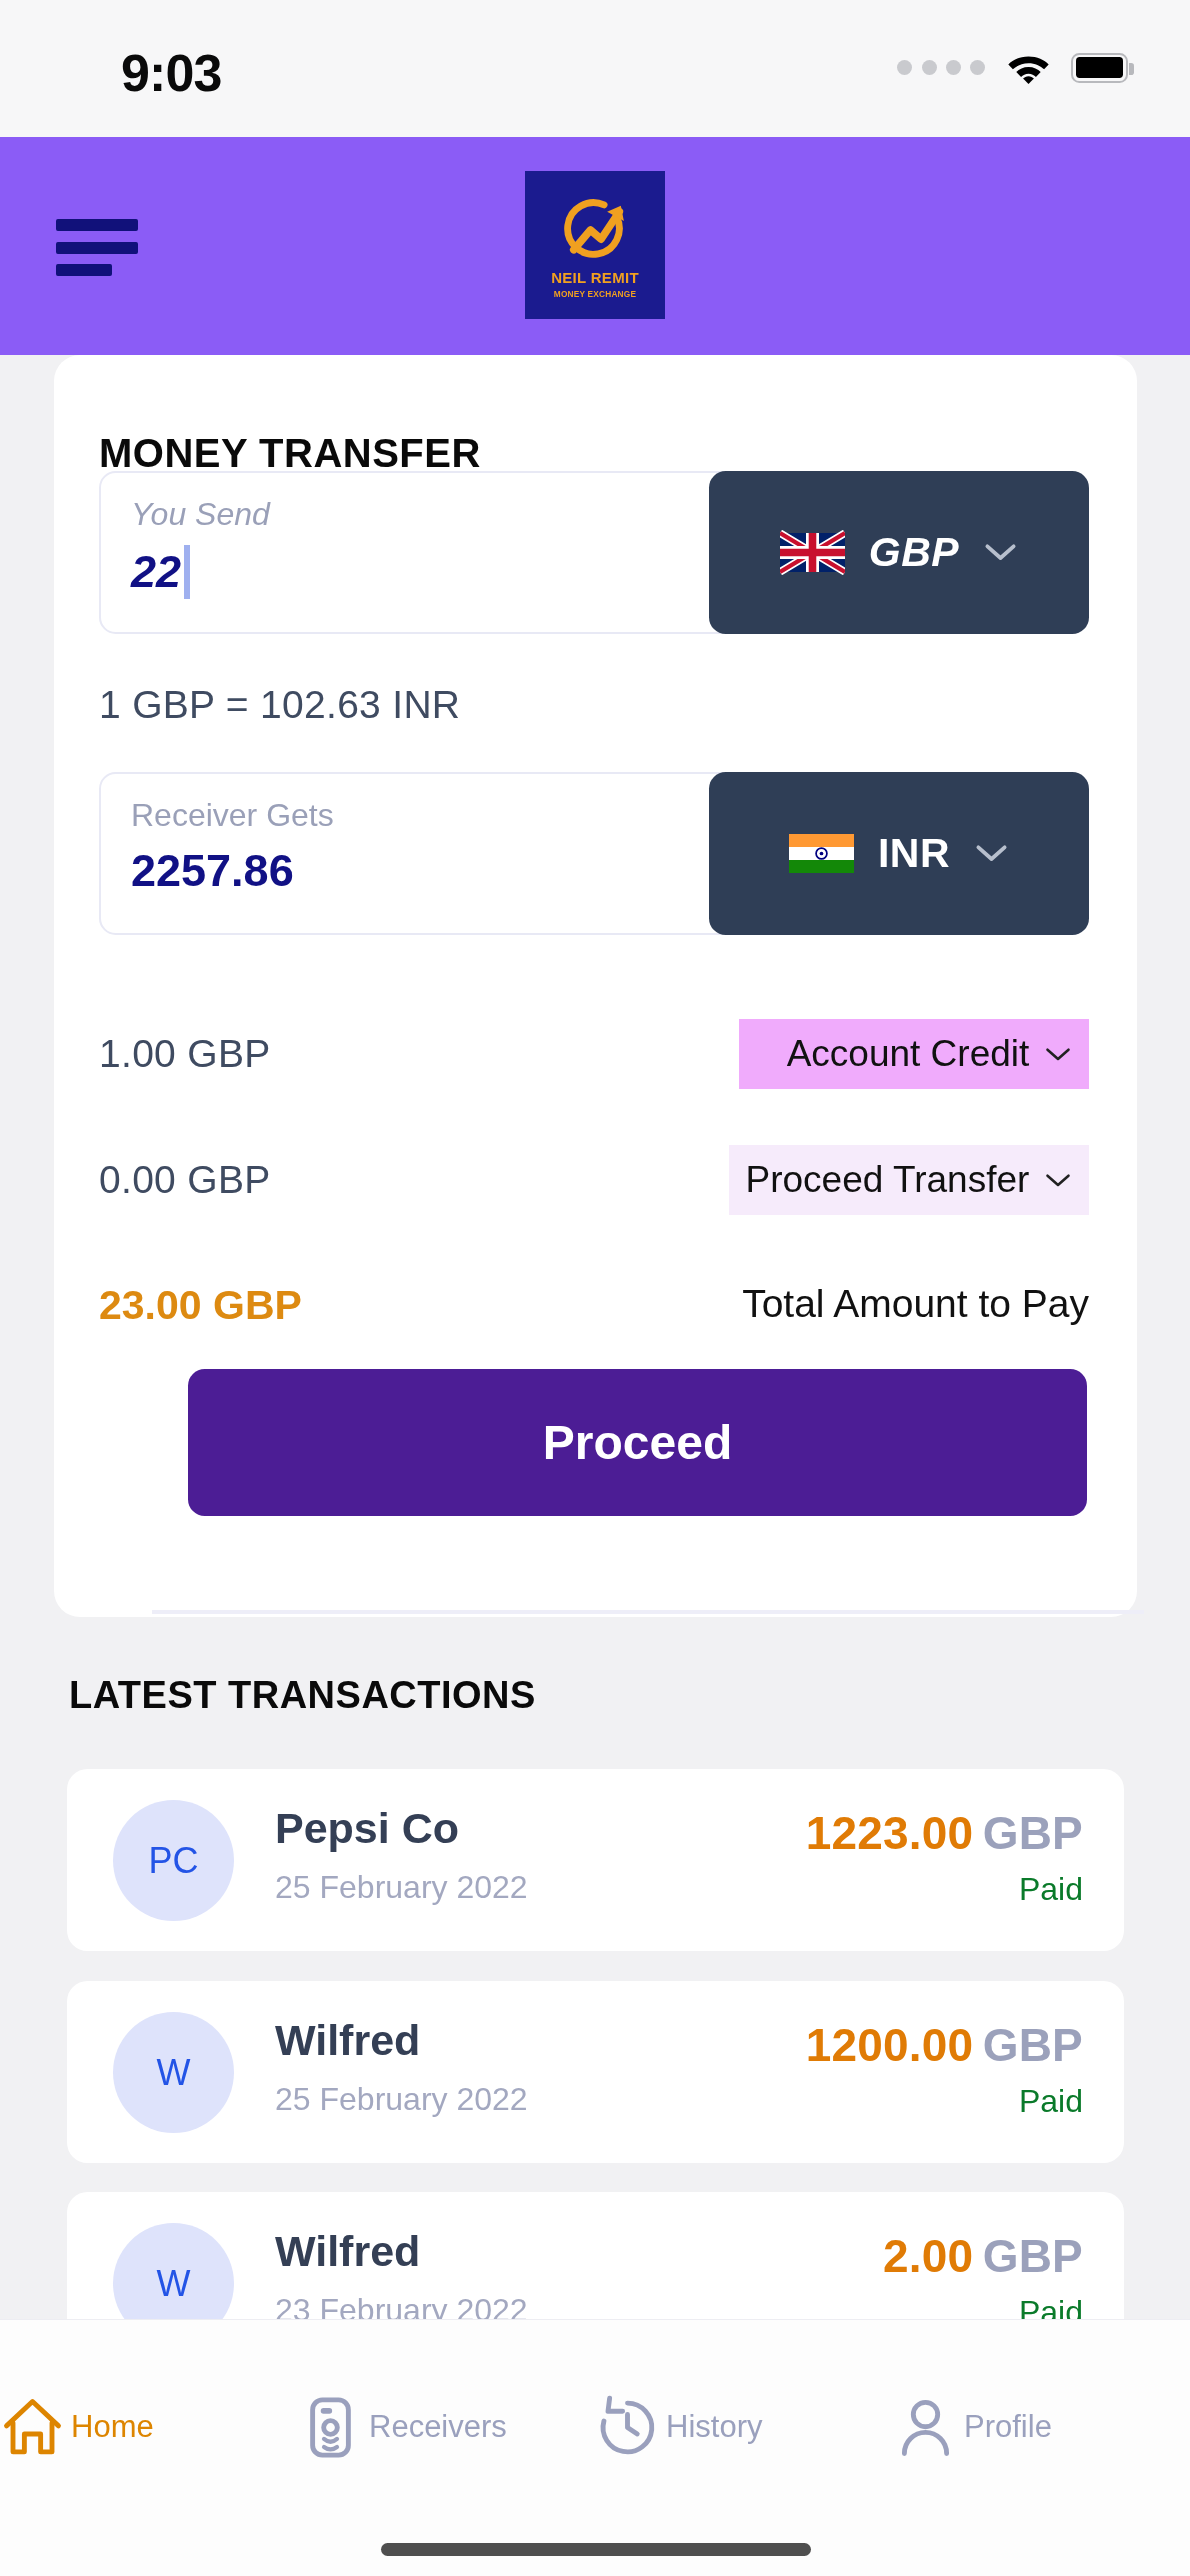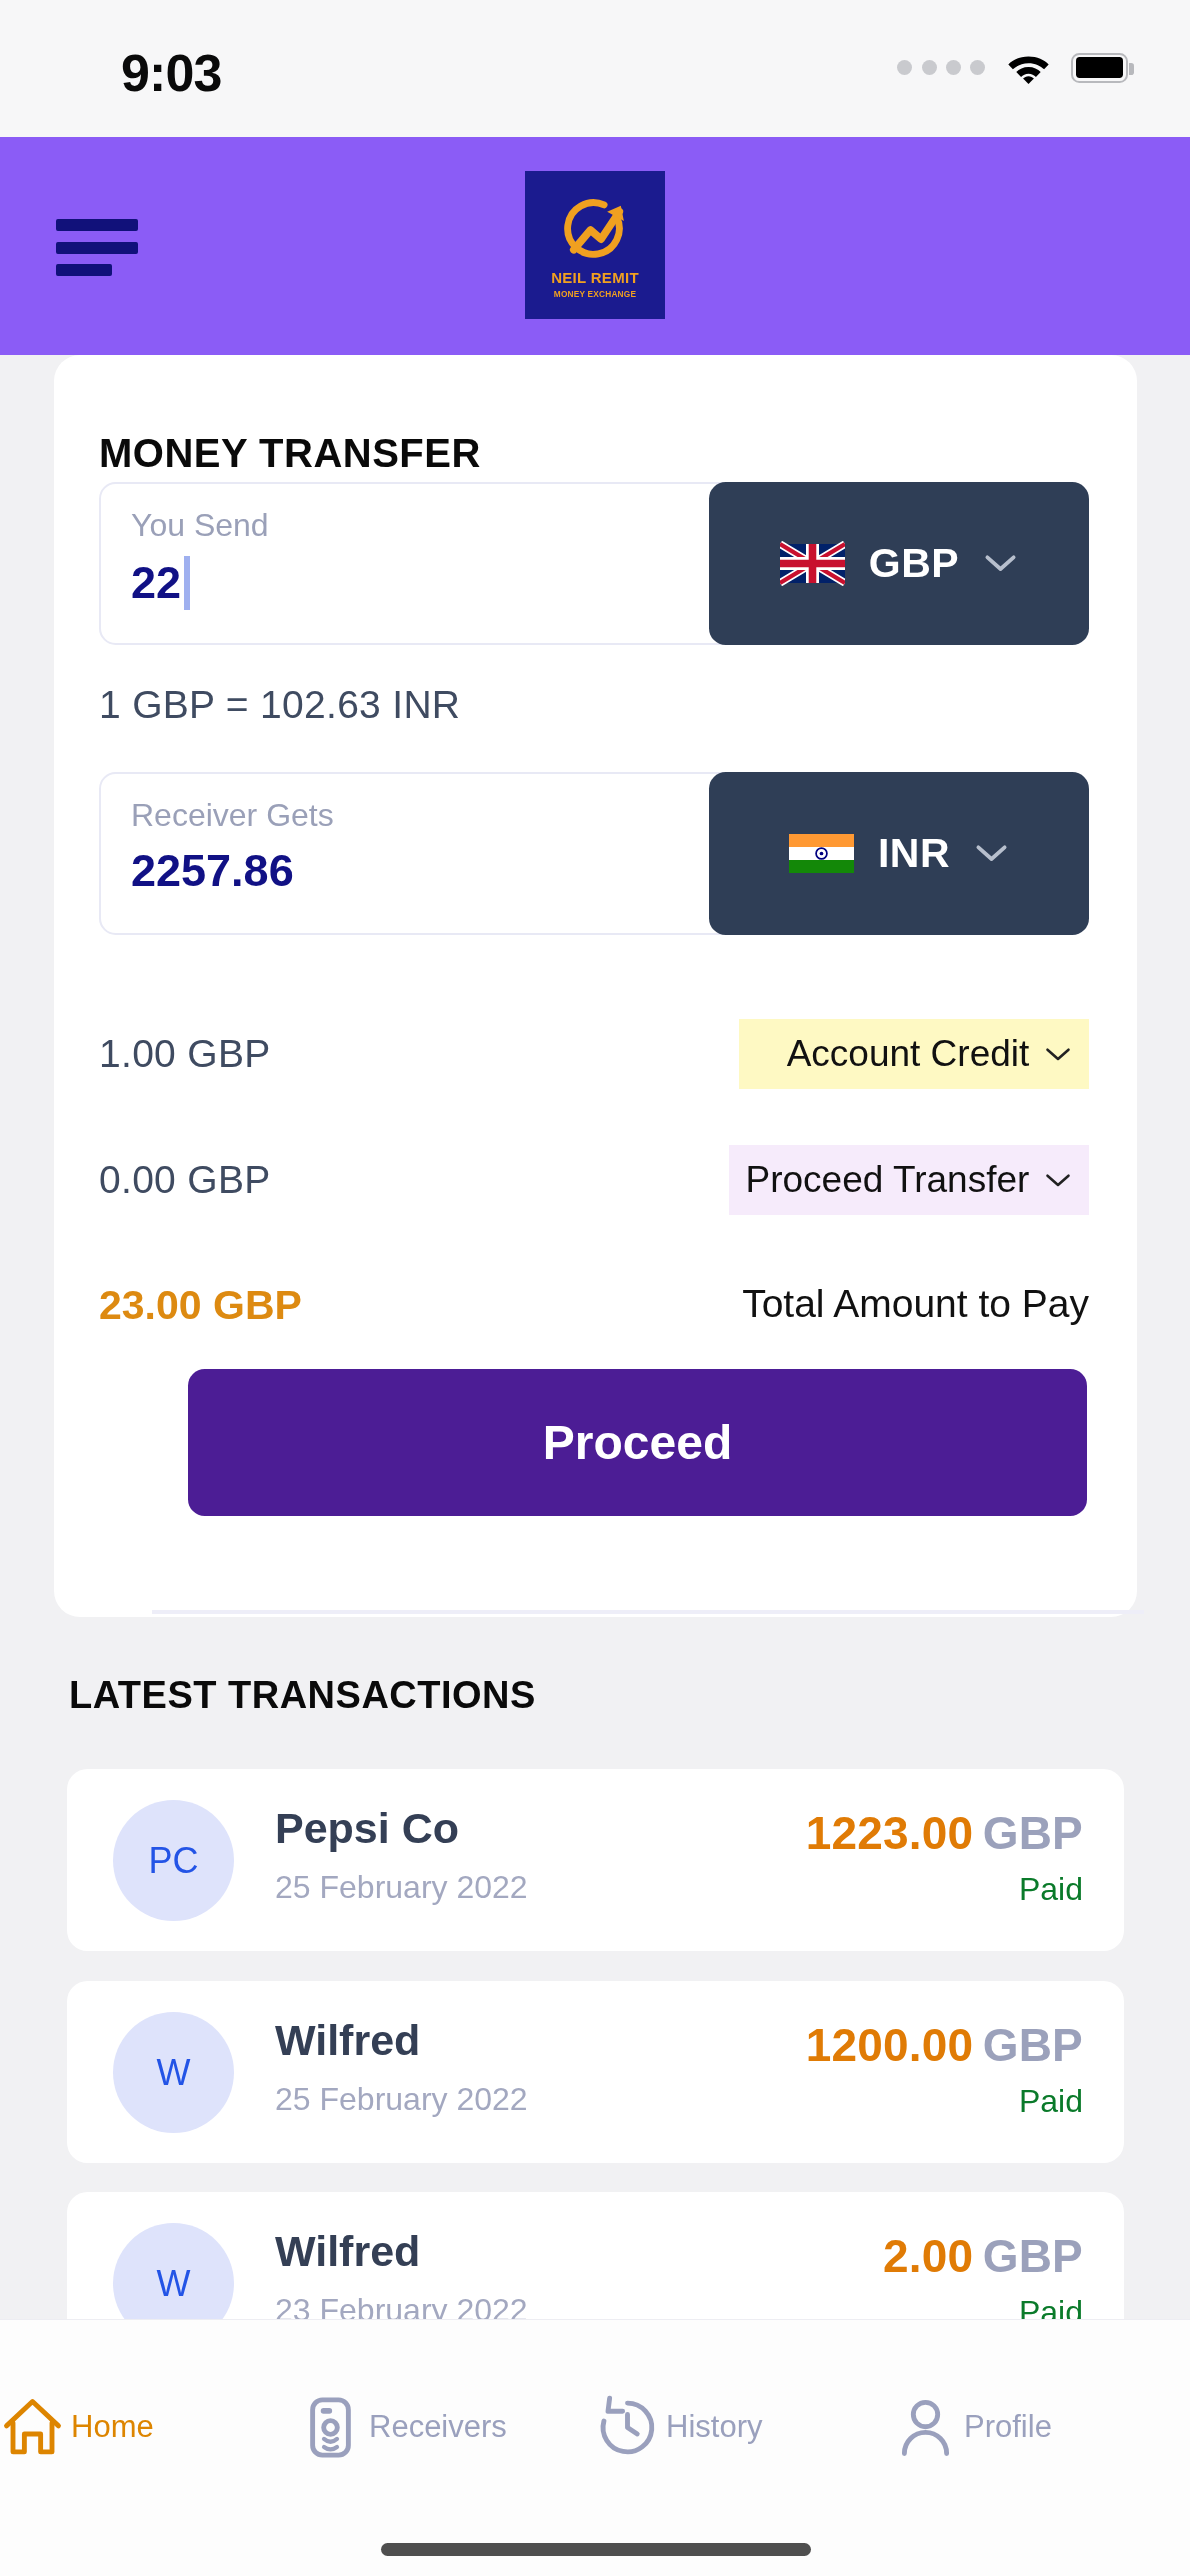--- a/index.html
+++ b/index.html
@@ -66,21 +66,21 @@
     position:absolute; left:54px; top:355px; width:1083px; height:1262px;
     background:#ffffff; border-radius:26px;
   }
   .card-title {
     position:absolute; left:45px; top:76px;
     font-size:40px; font-weight:700; color:#0a0a0a; letter-spacing:0.5px;
   }
 
   
   .xrow { position:absolute; left:45px; width:990px; height:163px; }
-  .xrow.send { top:127px; }
+  .xrow.send { top:116px;font-style:italic; }
   .xrow.recv { top:417px; }
   .xfield {
     position:absolute; left:0; top:0; width:640px; height:163px;
     background:#fff; border:2.8px solid #e8e9f5; border-radius:16.7px;
     padding:24px 0 0 30px;
   }
   .xfield .lbl { font-size:32px; color:#9aa0b8; line-height:1.1; }
   .xfield .val {
     font-size:45px; font-weight:700; color:#111185;
     line-height:1.1; margin-top:13px; display:flex; align-items:center;
@@ -102,21 +102,21 @@
   }
 
   
   .feerow { position:absolute; left:45px; width:990px; height:70px; display:flex; align-items:center; }
   .feerow .amt { font-size:39px; color:#3f4b61; letter-spacing:0.3px; }
   .feerow .pill {
     position:absolute; right:0; top:0; height:70px; display:flex; align-items:center; gap:15px;
     padding:0 16.7px; font-size:37px; color:#111;
   }
   .feerow.r1 { top:664px; }
-  .feerow.r1 .pill { background:#fef9c3;padding-left:48px; }
+  .feerow.r1 .pill { background:#f0abfc;padding-left:48px; }
   .feerow.r2 { top:790px; }
   .feerow.r2 .pill { background:#f6ebfb; }
   .chev-dark { width:28px; height:16.7px; display:block; }
 
   .divider {
     position:absolute; left:98px; top:1255px; width:992px; height:3.7px; background:#eeeef8;
   }
   .totalrow { position:absolute; left:45px; top:927px; width:990px; height:57px; }
   .totalrow .tamt { position:absolute; left:0; top:0; font-size:41px; font-weight:700; color:#dd8a11; }
   .totalrow .tlbl { position:absolute; right:0; top:0; font-size:39px; color:#111; }

